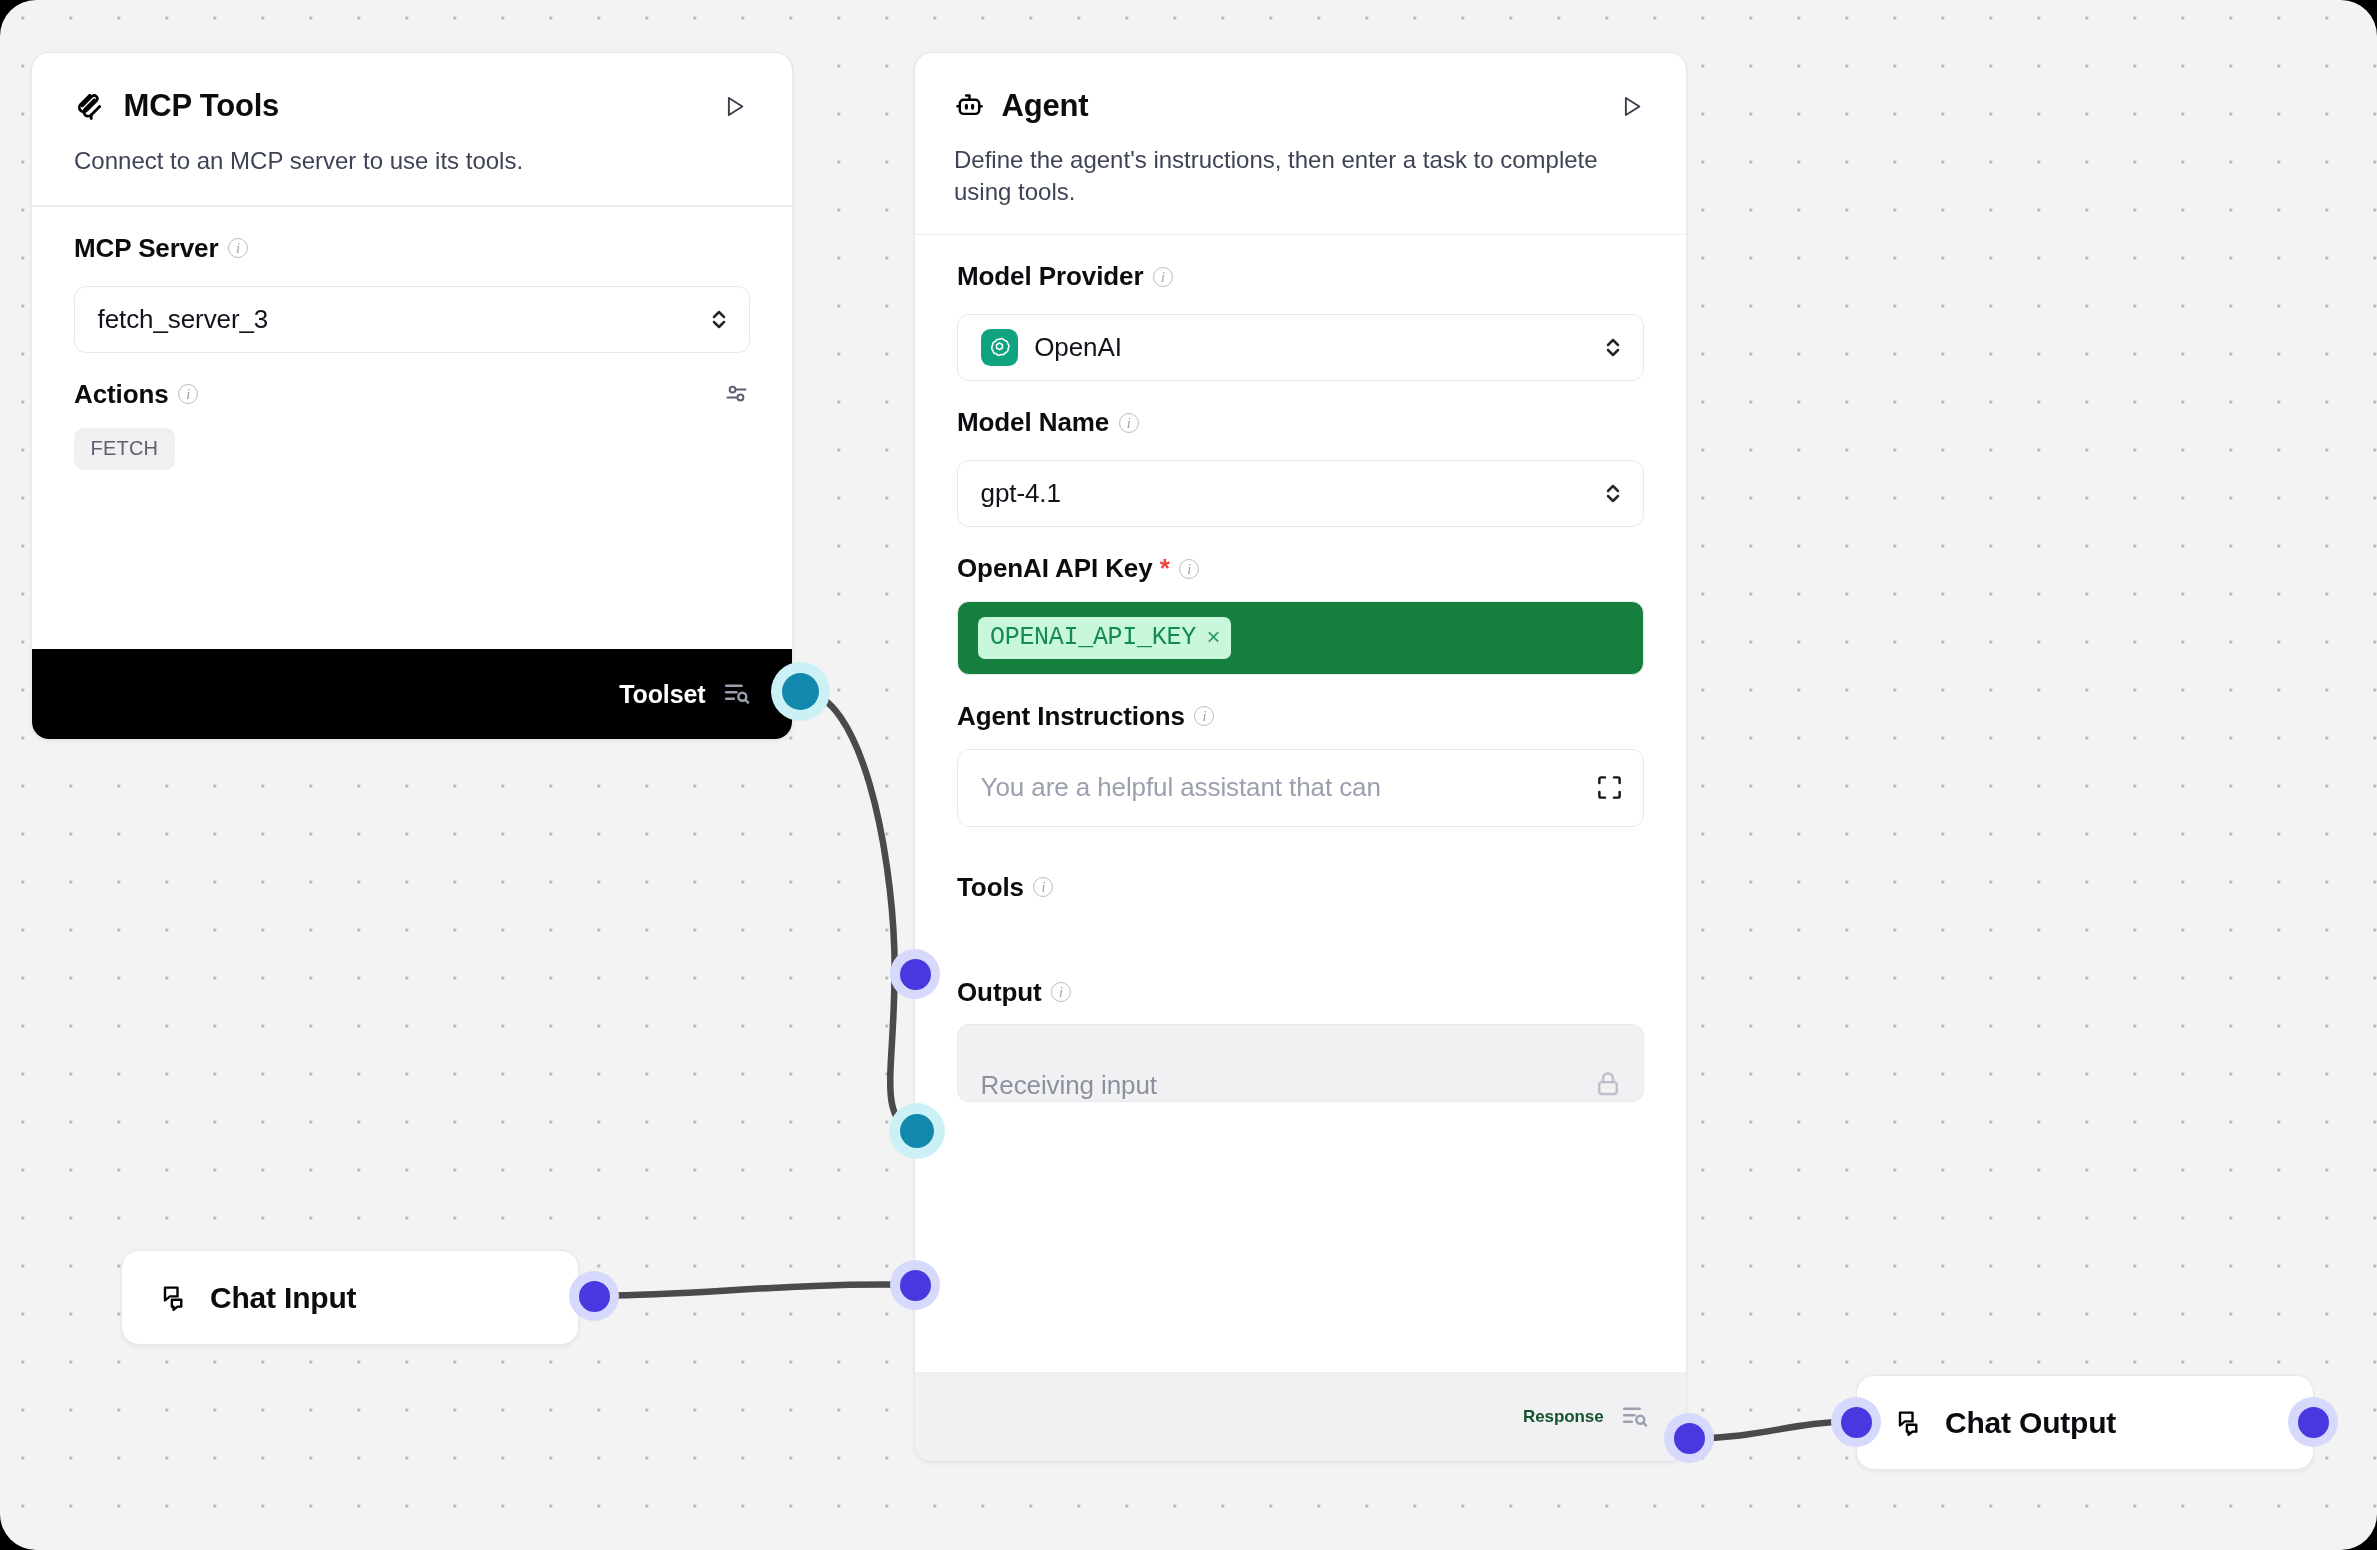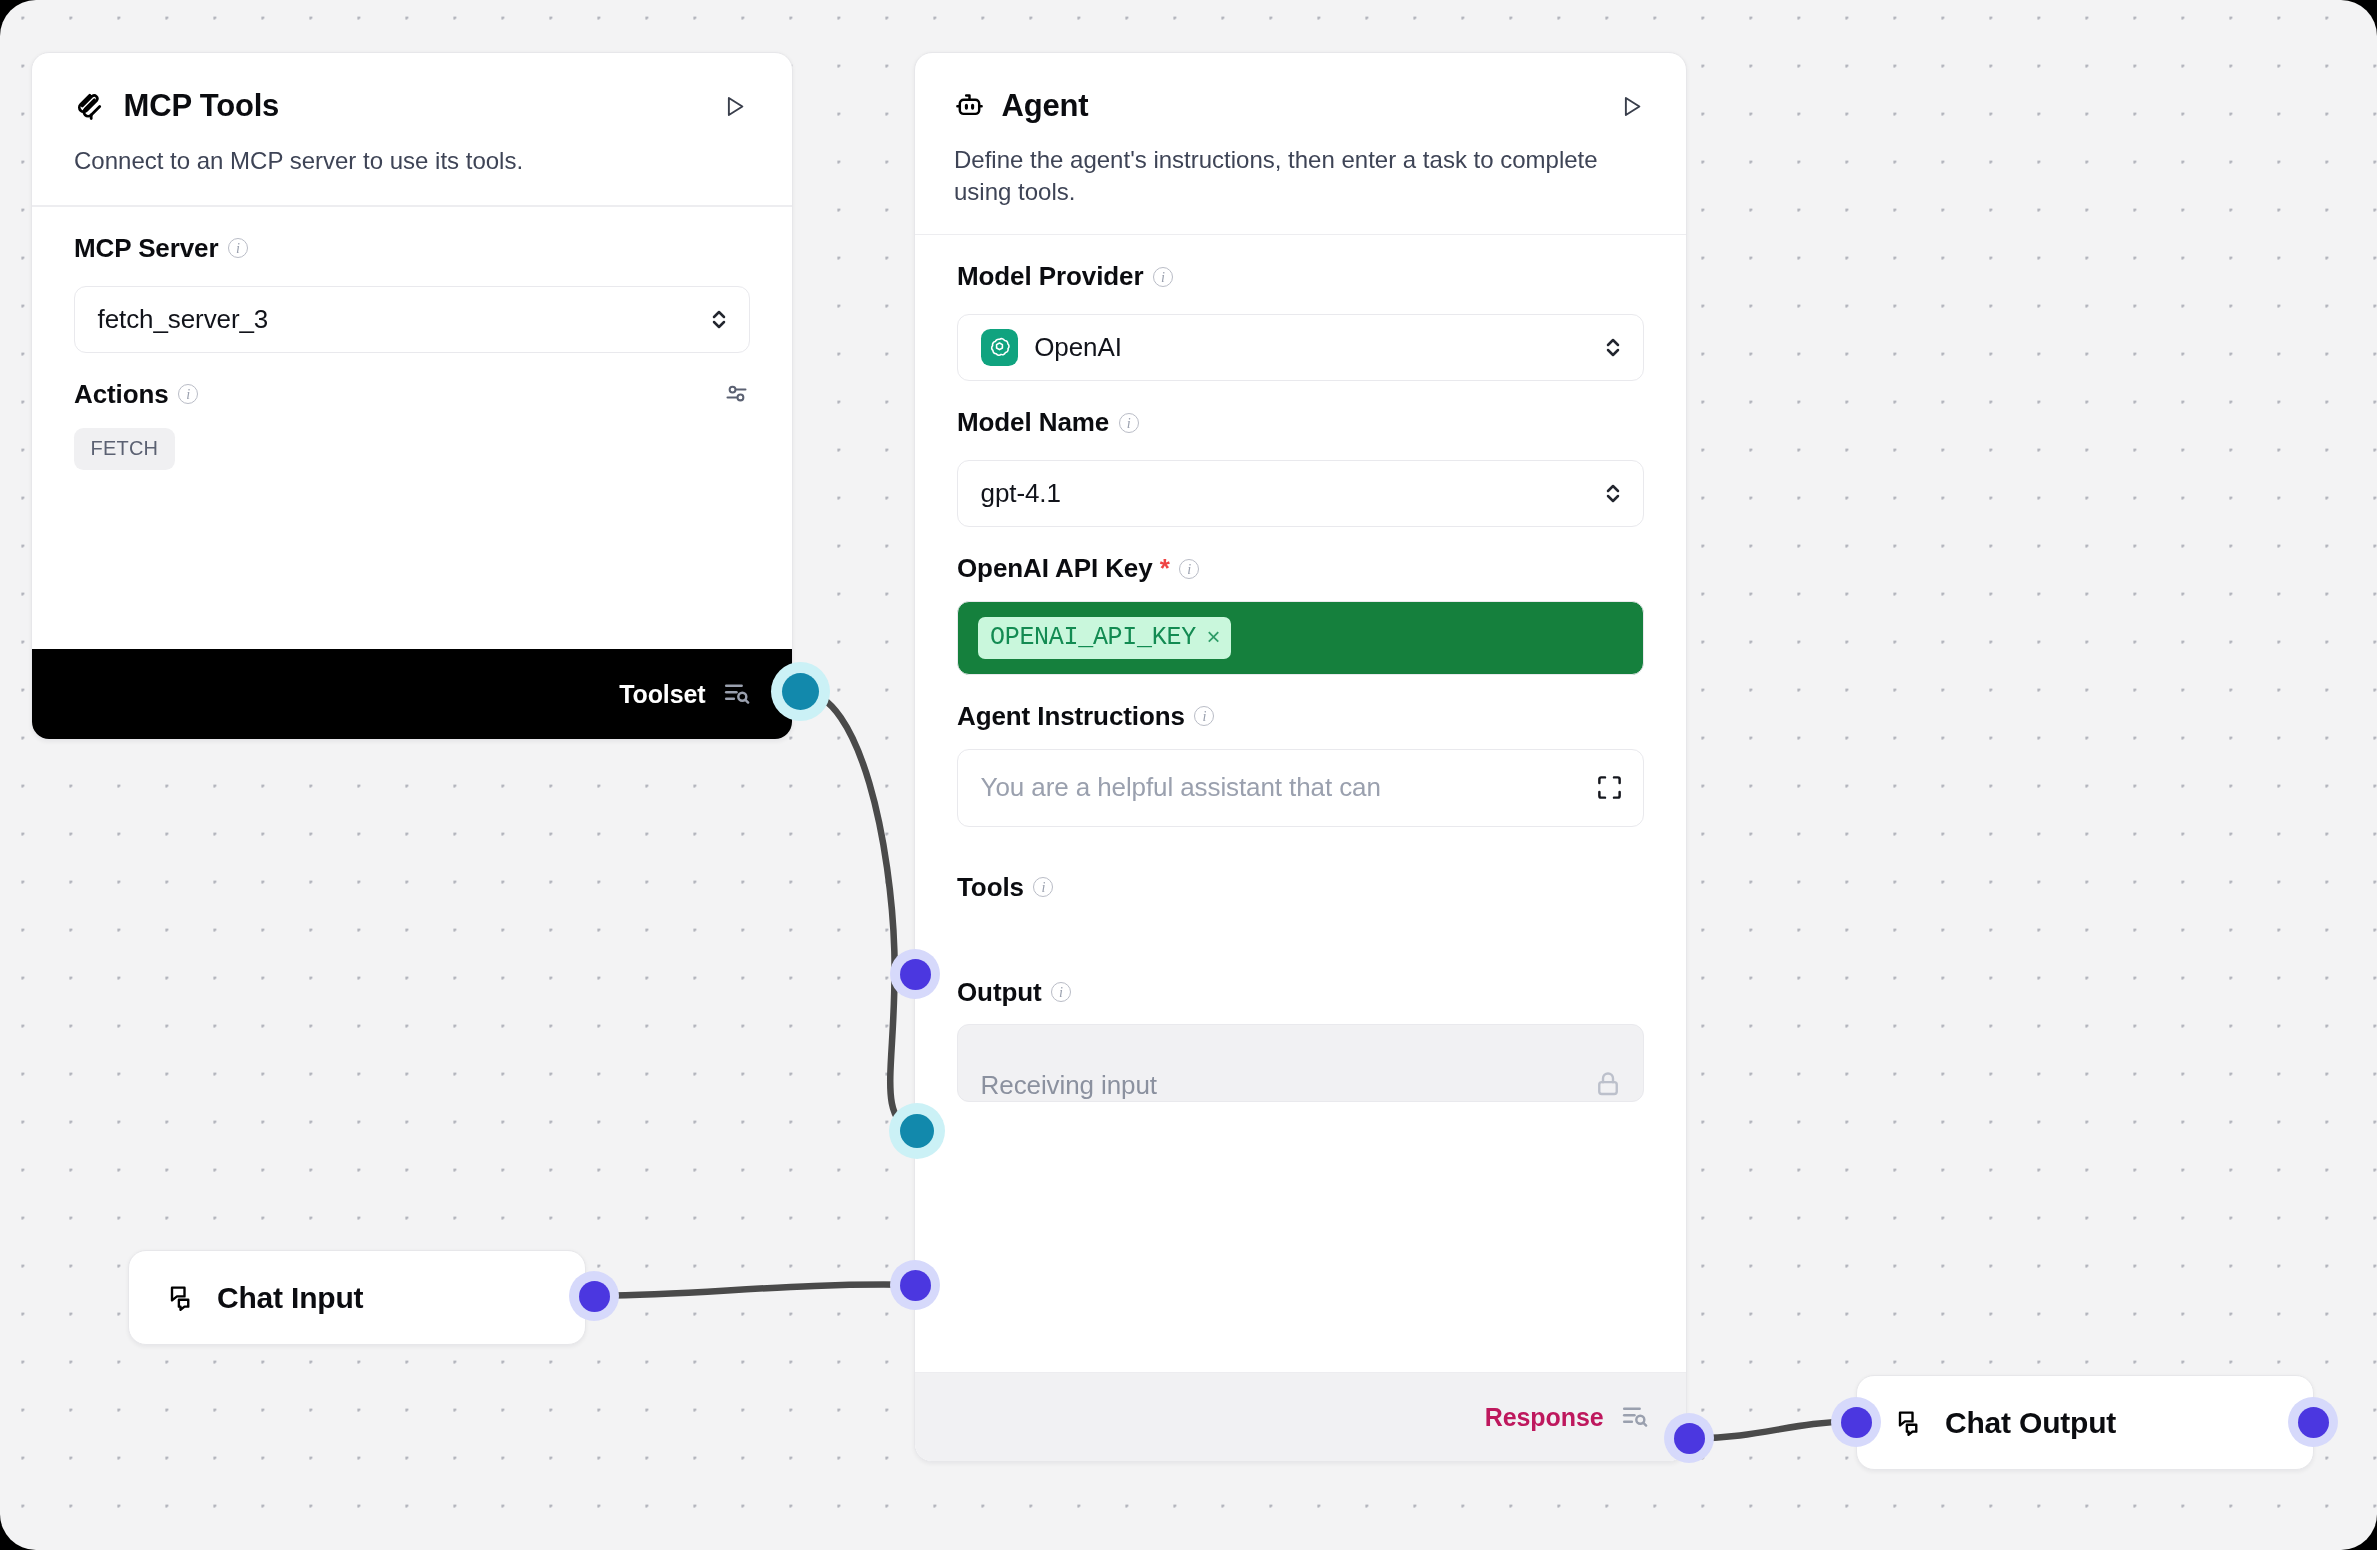--- a/index.html
+++ b/index.html
@@ -203,40 +203,40 @@
     position: absolute;
     left: 0; right: 0; bottom: 0;
     height: 89px;
     background: #f1f1f3;
     border-top: 1.5px solid #ededf0;
     display: flex; align-items: center; justify-content: flex-end;
     gap: 15.5px;
     padding-right: 36px;
   }
   .footer-label-light {
-    font-size: 25px; color: #be185d; font-weight: 700;
+    font-size: 17px; color: #14532d; font-weight: 700;
     letter-spacing: -0.1px;
   }
 
   
   .chat-node {
     position: absolute;
     background: #ffffff;
     border: 1.5px solid #e7e7ea;
     border-radius: 18px;
     display: flex; align-items: center;
     padding-left: 38px;
     gap: 20px;
     box-shadow: 0 1.2px 4.2px rgba(20,20,40,.055);
   }
   .chat-node-label {
     font-size: 30px; font-weight: 700; color: #0b0c10;
     letter-spacing: -0.2px;
   }
-  #chat-input-node { left: 128px; top: 1250px; width: 458px; height: 95px; }
+  #chat-input-node { left: 121px; top: 1250px; width: 458px; height: 95px; }
   #chat-output-node { left: 1856px; top: 1375px; width: 458px; height: 95px; }
 
   
   .port {
     position: absolute;
     border-radius: 50%;
     display: flex; align-items: center; justify-content: center;
     cursor: pointer;
     z-index: 14;
   }

